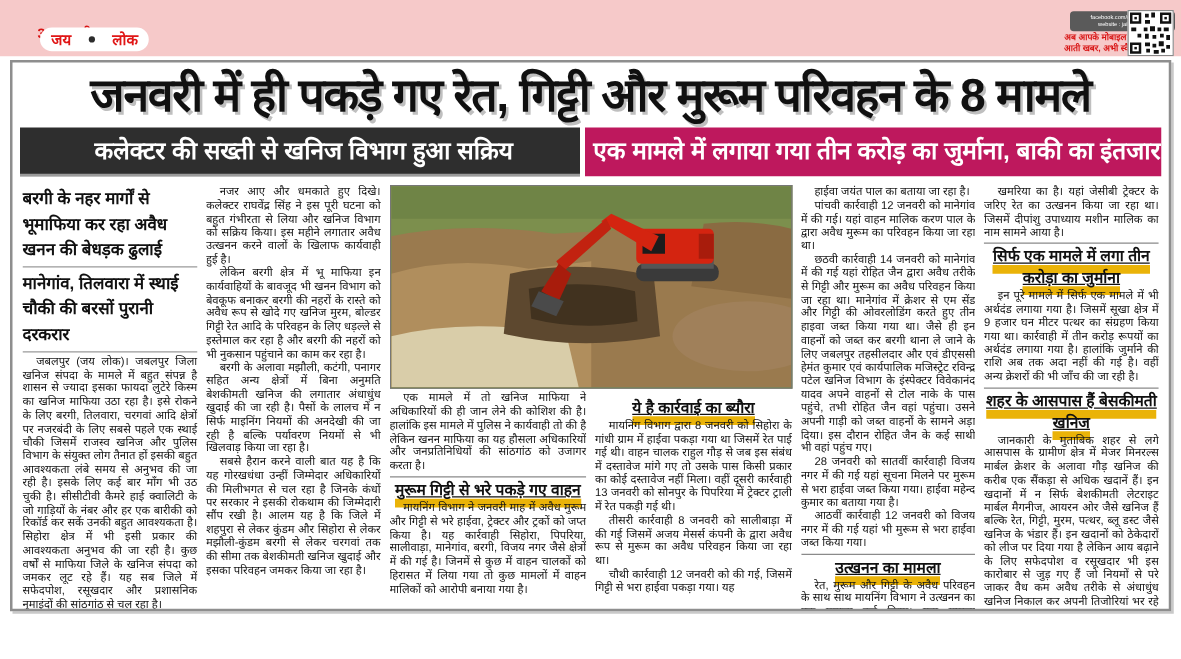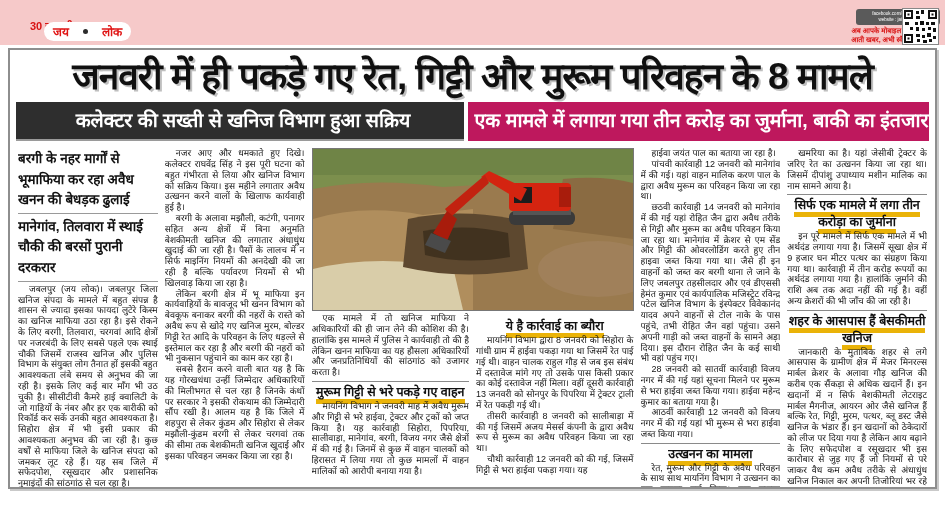--- a/index.html
+++ b/index.html
@@ -7,21 +7,21 @@
   body {
     font-family: "Liberation Sans", "DejaVu Sans", sans-serif;
     background:#ffffff; color:#1a1a1a; overflow:hidden; position:relative;
   }
   .topbar {
     position:absolute; left:0; top:0; width:945px; height:45px;
     background:#f6c9c9; overflow:hidden;
   }
   .date { position:absolute; left:30px; top:18px; font-size:11px; font-weight:bold; color:#d81414; }
   .logo-pill {
-    position:absolute; left:44px; top:22px; height:19px; padding:2px 9px;
+    position:absolute; left:32px; top:22px; height:19px; padding:2px 9px;
     background:#ffffff; border-radius:10px; display:flex; align-items:center; gap:14px;
   }
   .logo-word { font-size:12px; font-weight:bold; color:#e01616; line-height:1; }
   .logo-dot { width:5px; height:5px; border-radius:50%; background:#2c2c2c; }
   .social-badge {
     position:absolute; left:856px; top:9px; width:84px; height:16px;
     background:#5a5a5a; border-radius:3px; color:#fff; font-size:4.5px;
     line-height:1.4; text-align:center; padding-top:2px;
   }
   .promo {
@@ -57,21 +57,21 @@
 
   .p { font-size:9px; line-height:1.2; text-align:justify; text-indent:11px; color:#151515; }
   .kicker {
     font-size:13.5px; font-weight:bold; color:#111; line-height:1.5;
     border-bottom:1.5px solid #9a9a9a; padding:1px 0 3px 0; margin-bottom:2px;
   }
   .sec-head {
     font-size:12.5px; font-weight:bold; text-align:center; color:#111; line-height:1.35;
     border-top:1px solid #8a8a8a; margin-top:3px; padding-top:2px;
   }
-  .sec-head span { border-bottom:5px solid #eab308; }
+  .sec-head span { border-bottom:7px solid #eab308;text-decoration:underline; }
   .sec-head.noline { border-top:none; }
 </style>
 </head>
 <body>
 
 <div class="topbar">
   <div class="date">30 जनवरी 2026</div>
   <div class="logo-pill">
     <span class="logo-word">जय</span>
     <span class="logo-dot"></span>
@@ -133,22 +133,22 @@
 
     <div class="col">
       <div class="kicker">बरगी के नहर मार्गों से भूमाफिया कर रहा अवैध खनन की बेधड़क ढुलाई</div>
       <div class="kicker">मानेगांव, तिलवारा में स्थाई चौकी की बरसों पुरानी दरकरार</div>
       <p class="p">जबलपुर (जय लोक)। जबलपुर जिला खनिज संपदा के मामले में बहुत संपन्न है शासन से ज्यादा इसका फायदा लुटेरे किस्म का खनिज माफिया उठा रहा है। इसे रोकने के लिए बरगी, तिलवारा, चरगवां आदि क्षेत्रों पर नजरबंदी के लिए सबसे पहले एक स्थाई चौकी जिसमें राजस्व खनिज और पुलिस विभाग के संयुक्त लोग तैनात हों इसकी बहुत आवश्यकता लंबे समय से अनुभव की जा रही है। इसके लिए कई बार माँग भी उठ चुकी है। सीसीटीवी कैमरे हाई क्वालिटी के जो गाड़ियों के नंबर और हर एक बारीकी को रिकॉर्ड कर सकें उनकी बहुत आवश्यकता है। सिहोरा क्षेत्र में भी इसी प्रकार की आवश्यकता अनुभव की जा रही है। कुछ वर्षों से माफिया जिले के खनिज संपदा को जमकर लूट रहे हैं। यह सब जिले में सफेदपोश, रसूखदार और प्रशासनिक नुमाइंदों की सांठगांठ से चल रहा है।</p>
       <p class="p">अभी हाल ही में एक घटना हुई थी जिसमें भू माफिया किस्म के लोग एक आईपीएस, खनिज विभाग के अधिकारी, राजस्व विभाग के लोगों के ऊपर डंपर चढ़ाने की बात करते</p>
     </div>
 
     <div class="col">
       <p class="p">नजर आए और धमकाते हुए दिखे। कलेक्टर राघवेंद्र सिंह ने इस पूरी घटना को बहुत गंभीरता से लिया और खनिज विभाग को सक्रिय किया। इस महीने लगातार अवैध उत्खनन करने वालों के खिलाफ कार्यवाही हुई है।</p>
+      <p class="p">लेकिन बरगी क्षेत्र में भू माफिया इन कार्यवाहियों के बावजूद भी खनन विभाग को बेवकूफ बनाकर बरगी की नहरों के रास्ते को अवैध रूप से खोदे गए खनिज मुरम, बोल्डर गिट्टी रेत आदि के परिवहन के लिए धड़ल्ले से इस्तेमाल कर रहा है और बरगी की नहरों को भी नुकसान पहुंचाने का काम कर रहा है।</p>
       <p class="p">बरगी के अलावा मझौली, कटंगी, पनागर सहित अन्य क्षेत्रों में बिना अनुमति बेशकीमती खनिज की लगातार अंधाधुंध खुदाई की जा रही है। पैसों के लालच में न सिर्फ माइनिंग नियमों की अनदेखी की जा रही है बल्कि पर्यावरण नियमों से भी खिलवाड़ किया जा रहा है।</p>
-      <p class="p">लेकिन बरगी क्षेत्र में भू माफिया इन कार्यवाहियों के बावजूद भी खनन विभाग को बेवकूफ बनाकर बरगी की नहरों के रास्ते को अवैध रूप से खोदे गए खनिज मुरम, बोल्डर गिट्टी रेत आदि के परिवहन के लिए धड़ल्ले से इस्तेमाल कर रहा है और बरगी की नहरों को भी नुकसान पहुंचाने का काम कर रहा है।</p>
       <p class="p">सबसे हैरान करने वाली बात यह है कि यह गोरखधंधा उन्हीं जिम्मेदार अधिकारियों की मिलीभगत से चल रहा है जिनके कंधों पर सरकार ने इसकी रोकथाम की जिम्मेदारी सौंप रखी है। आलम यह है कि जिले में शहपुरा से लेकर कुंडम और सिहोरा से लेकर मझौली-कुंडम बरगी से लेकर चरगवां तक की सीमा तक बेशकीमती खनिज खुदाई और इसका परिवहन जमकर किया जा रहा है।</p>
     </div>
 
     <div class="mid">
       <div class="photo-box">
         <svg width="320" height="161" viewBox="0 0 320 161">
           <rect x="0" y="0" width="320" height="161" fill="#7c8f4d"></rect>
           <rect x="0" y="0" width="320" height="26" fill="#6f8446"></rect>
           <path d="M0,40 Q60,28 130,38 L200,34 L320,42 L320,161 L0,161 Z" fill="#9a7a4e"></path>
           <path d="M0,70 Q50,55 110,66 L160,60 L160,161 L0,161 Z" fill="#b08e5d"></path>

